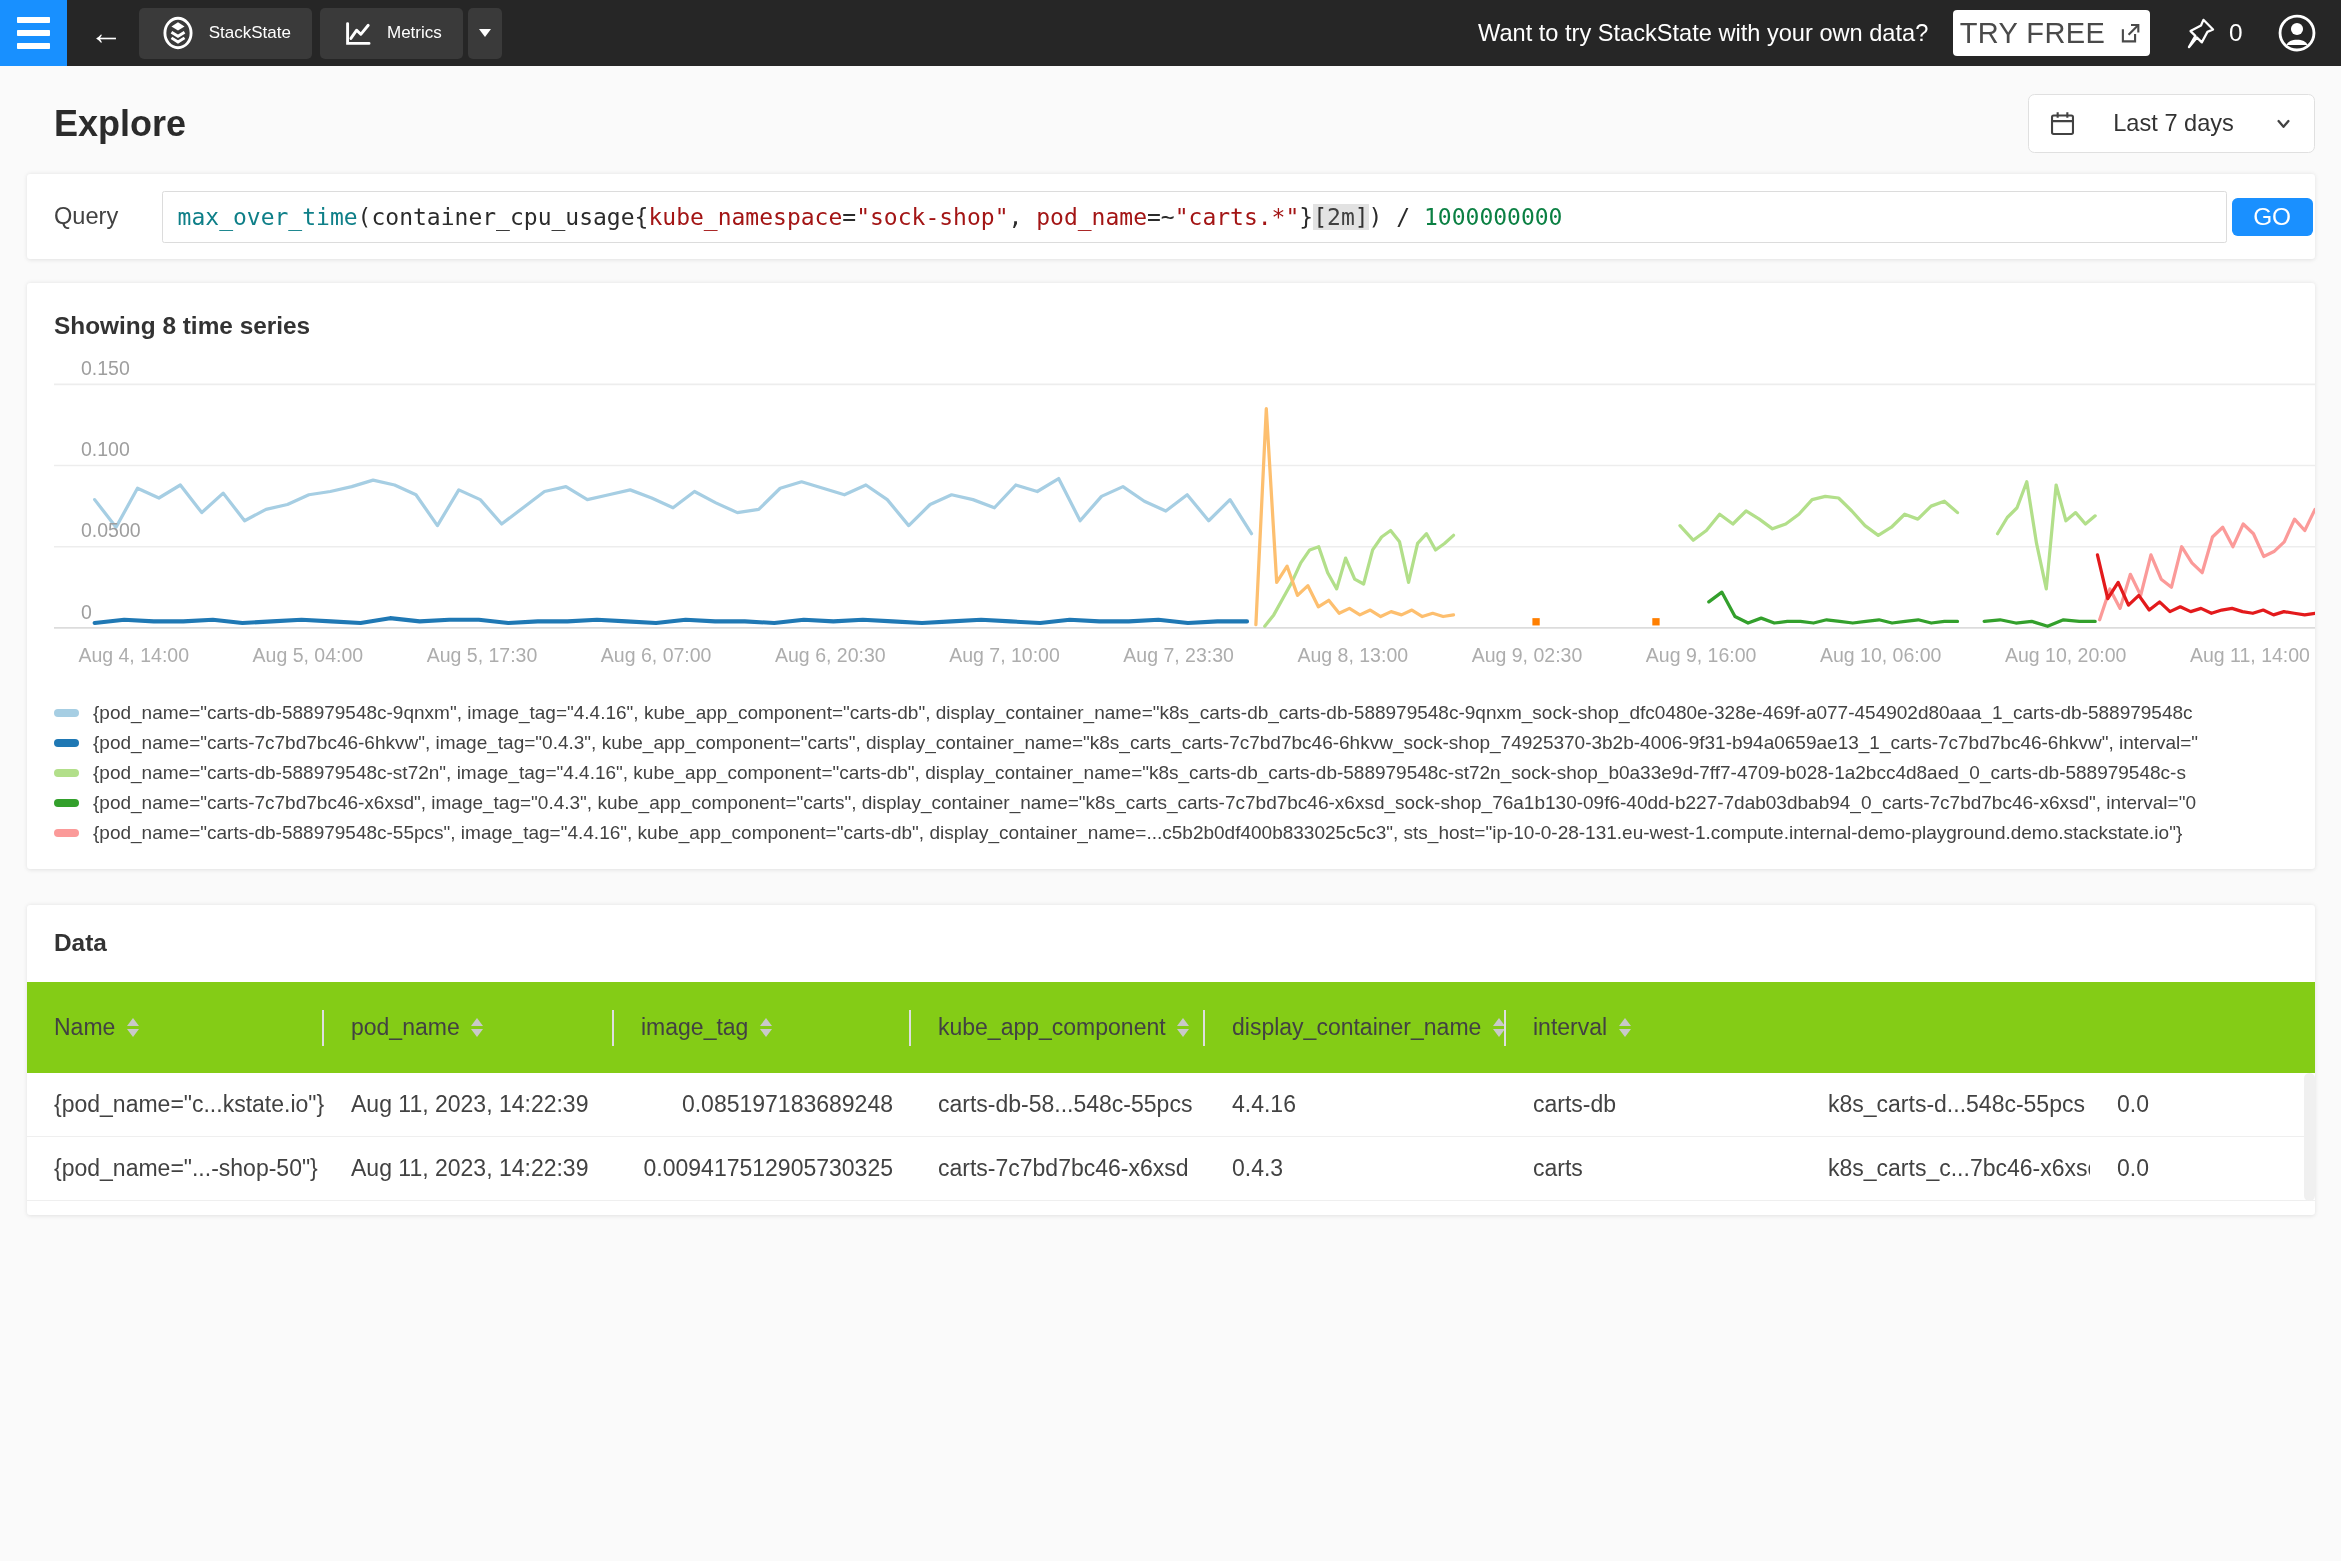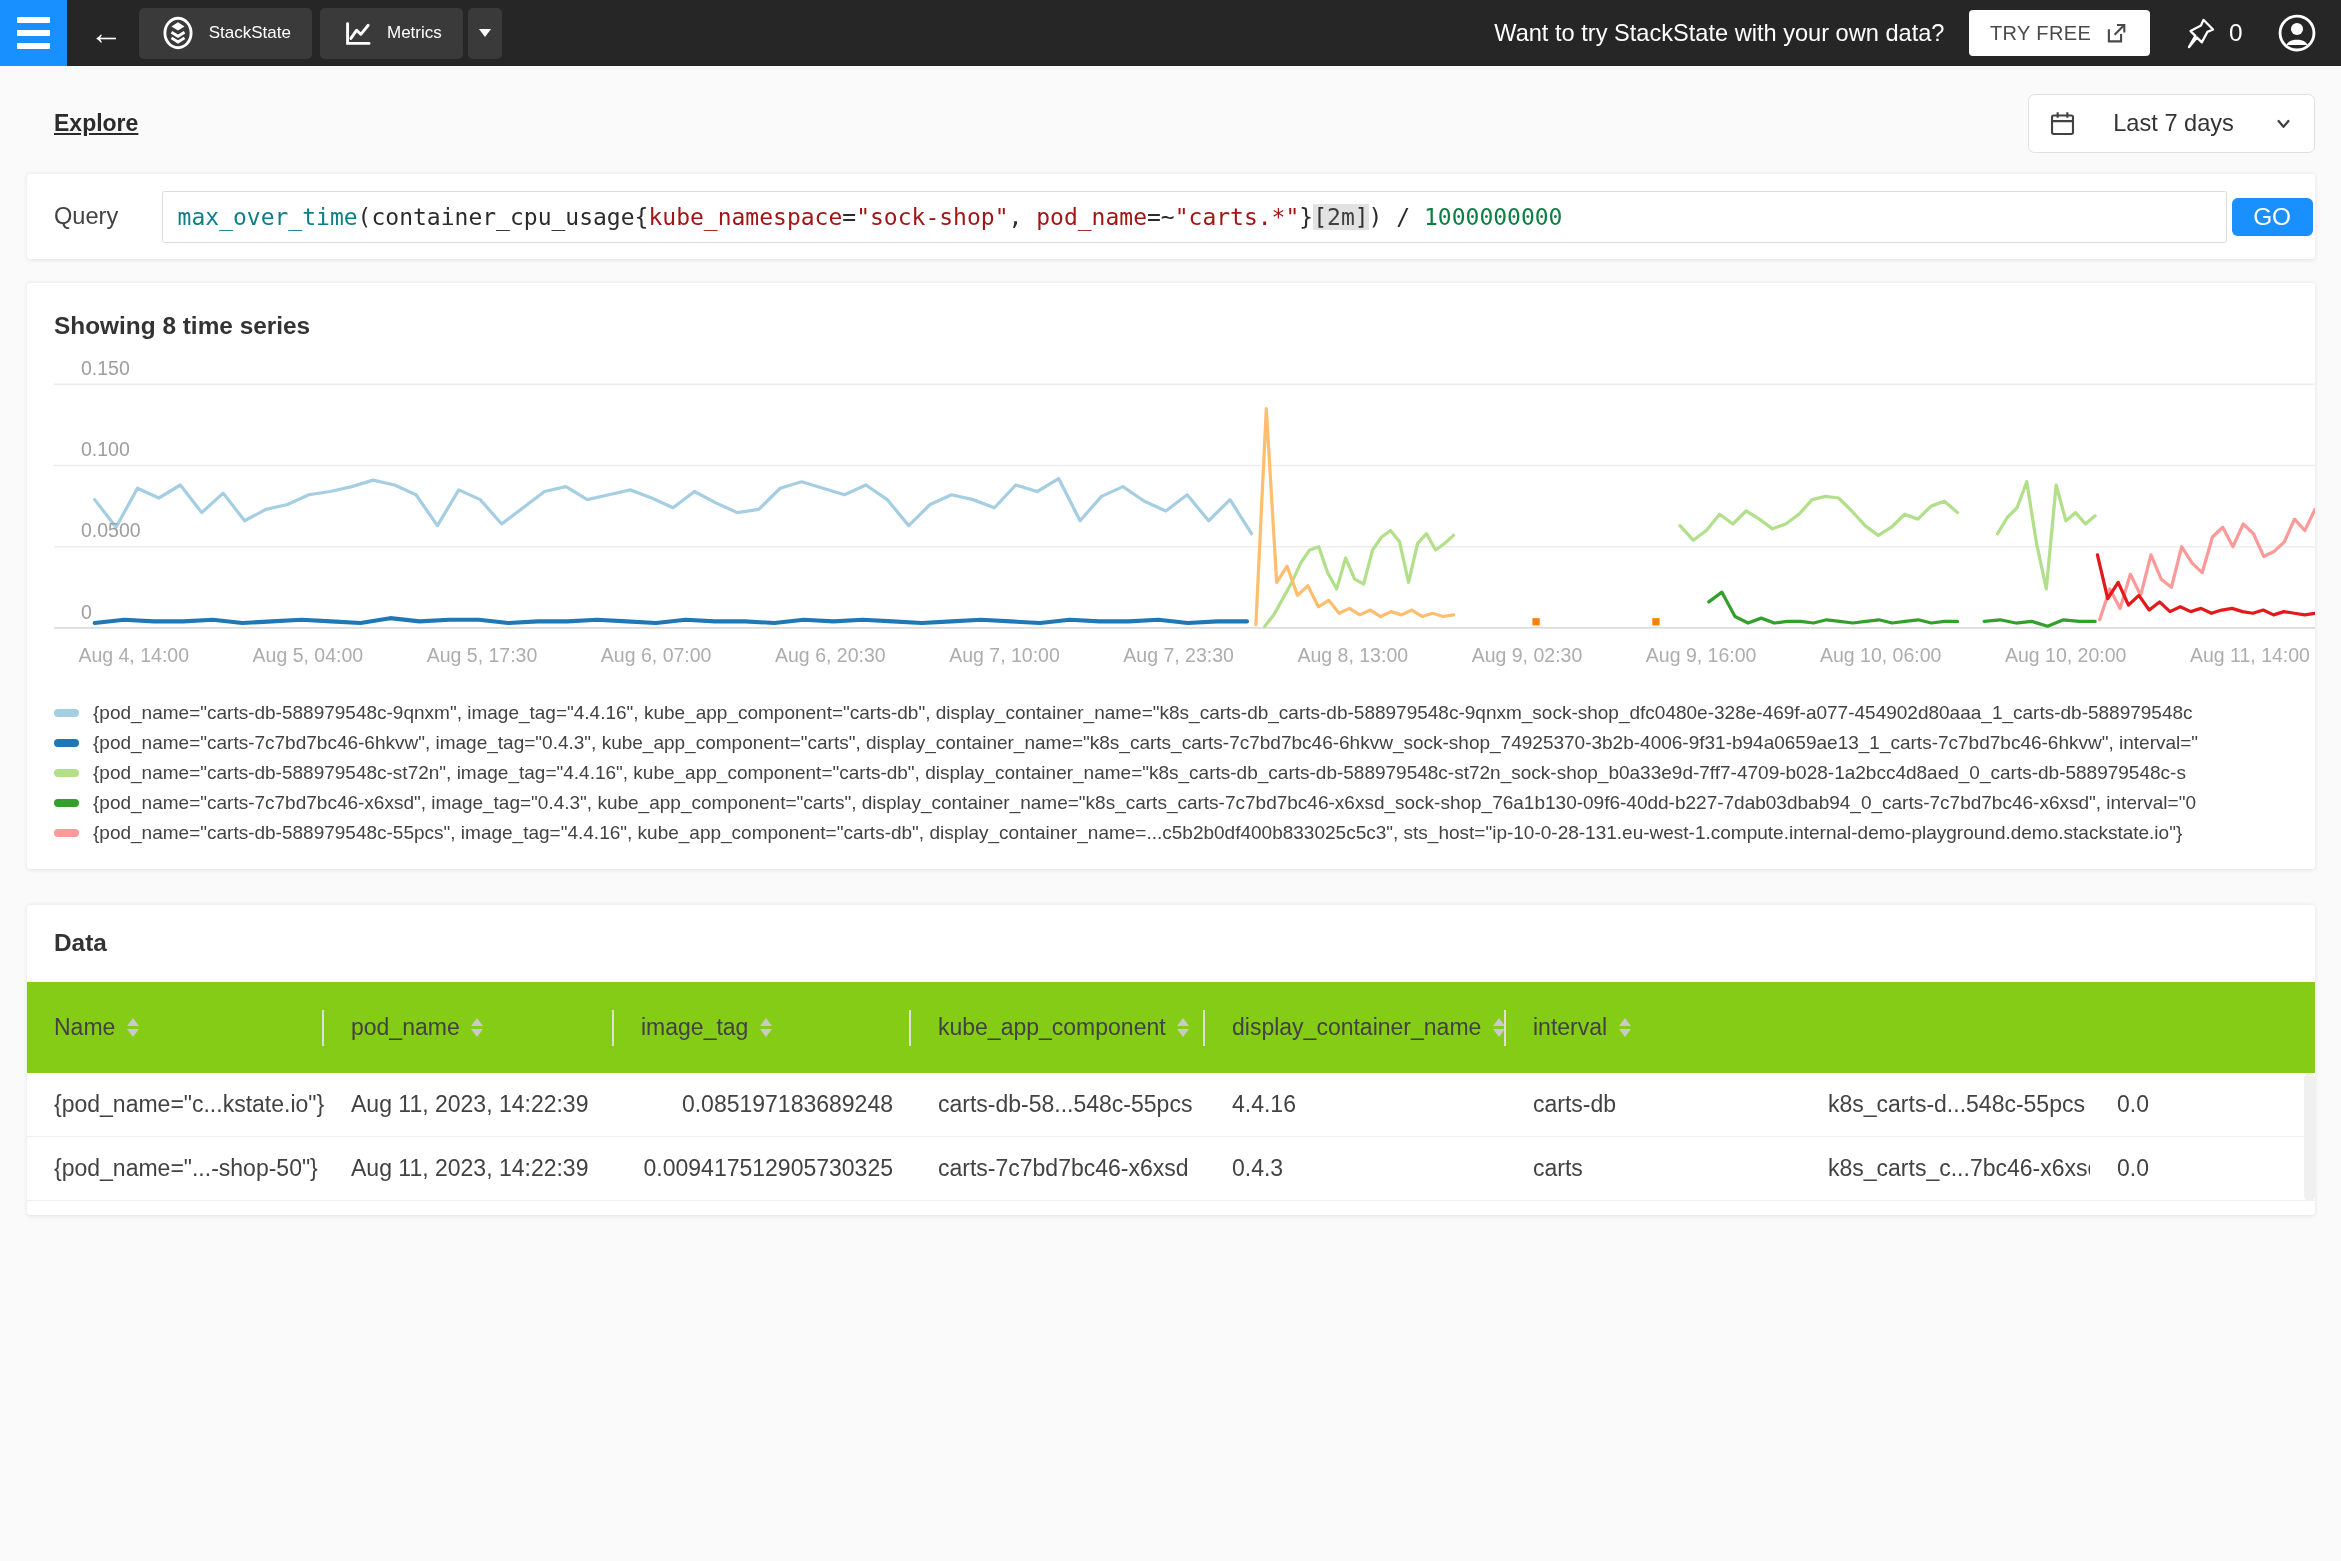--- a/index.html
+++ b/index.html
@@ -9,29 +9,29 @@
   .navbar { height:66px; background:#262626; display:flex; align-items:center; }
   .menu-box { width:67px; height:66px; background:#1890ff; display:flex; flex-direction:column; justify-content:center; align-items:center; gap:7.3px; cursor:pointer; }
   .menu-box .bar { width:33px; height:5.7px; background:#fff; border-radius:0.8px; }
   .back-btn { width:49px; height:49px; margin-left:14.6px; display:flex; align-items:center; justify-content:center; color:#fff; font-size:33px; cursor:pointer; }
   .nav-btn { height:51px; background:#3a3a3a; border-radius:5px; display:flex; align-items:center; padding:0 21px; margin-left:8.1px; color:#fff; font-size:17px; cursor:pointer; }
   .nav-btn svg { margin-right:13px; }
   .nav-caret { width:34px; height:51px; background:#3a3a3a; border-radius:4.9px; margin-left:4.9px; display:flex; align-items:center; justify-content:center; cursor:pointer; }
   .caret-down { width:0; height:0; border-left:6.5px solid transparent; border-right:6.5px solid transparent; border-top:8.1px solid #fff; }
   .nav-right { margin-left:auto; display:flex; align-items:center; margin-right:24.4px; }
   .promo-text { color:#fff; font-size:23.6px; margin-right:24.4px; }
-  .try-free { background:#fff; border-radius:4.1px; height:46px; display:flex; align-items:center; padding:0 21px; font-size:20px; color:#4a4a4a; letter-spacing:0.4px; cursor:pointer; }
+  .try-free { background:#fff; border-radius:4.1px; height:46px; display:flex; align-items:center; padding:0 7px; font-size:29px; color:#4a4a4a; letter-spacing:0.4px; cursor:pointer; }
   .try-free svg { margin-left:13px; }
   .pin-wrap { display:flex; align-items:center; margin-left:34px; cursor:pointer; }
   .pin-count { color:#fff; font-size:24.4px; margin-left:11.4px; }
   .avatar { margin-left:33px; cursor:pointer; display:flex; }
 
   
   .page-head { display:flex; align-items:center; justify-content:space-between; padding:28px 27px 21px 54px; }
-  .page-title { font-size:23px; font-weight:700; color:#2b2b2b;text-decoration:underline; }
+  .page-title { font-size:36px; font-weight:700; color:#2b2b2b; }
   .range-btn { background:#fff; border:1.6px solid #e0e0e0; border-radius:6.5px; height:59px; display:flex; align-items:center; padding:0 19.5px; font-size:23.6px; color:#333; cursor:pointer;gap:23px; }
   .range-btn svg { margin-right:13px; }
   .range-btn .chev { margin-left:14.6px; margin-right:0; }
 
   .card { background:#fff; margin:0 27px; border-radius:3.3px; box-shadow:0 0.8px 4.1px rgba(0,0,0,0.10); }
 
   
   .query-card { height:85px; display:flex; align-items:center; padding-left:27px; padding-right:2.4px; margin-bottom:24.4px; }
   .query-label { width:108px; font-size:23.6px; color:#424242; }
   .query-input { flex:1; height:52px; border:1.6px solid #dcdcdc; border-radius:2.4px; background:#fff; display:flex; align-items:center; padding-left:14.6px; font-family:"DejaVu Sans Mono","Liberation Mono",monospace; font-size:23px; color:#2b2b2b; white-space:pre; overflow:hidden; cursor:text; }

